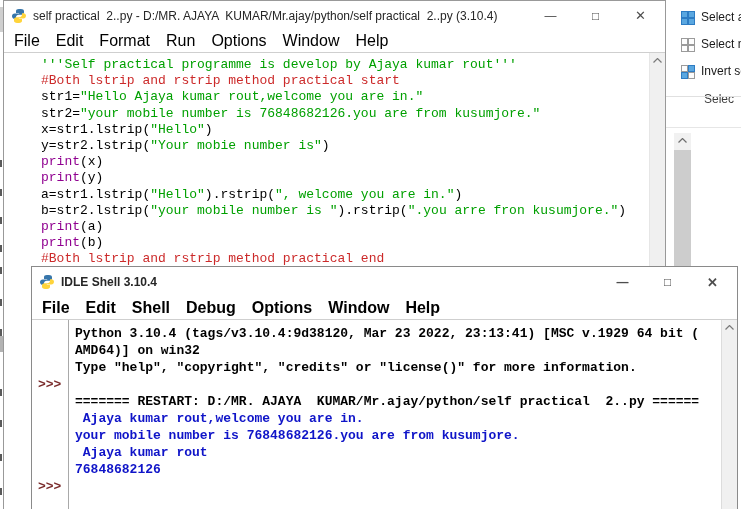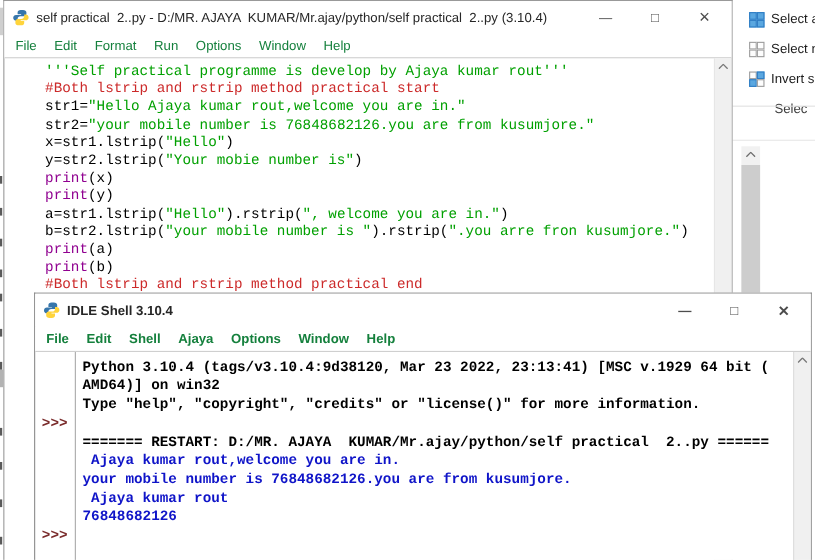--- a/index.html
+++ b/index.html
@@ -9,21 +9,21 @@
   
   .window{position:absolute;background:#fff;border:1px solid #999;border-bottom:none;box-sizing:border-box;}
   .titlebar{position:relative;display:flex;align-items:center;background:#fff;}
   .titlebar .title{font-size:12px;color:#262626;white-space:pre;margin-left:6px;}
   .app-icon{width:16px;height:16px;flex:0 0 16px;margin-left:7px;}
   .controls{position:absolute;right:2px;top:0;height:100%;display:flex;}
   .ctrl{width:45px;display:flex;align-items:center;justify-content:center;
         color:#4d4d4d;font-size:12px;line-height:1;cursor:default;}
   .ctrl.close{font-size:13px;}
   .menubar{display:flex;align-items:center;height:22px;border-bottom:1px solid #cfcfcf;background:#fff;padding-left:2px;}
-  .menu-item{padding:0 8px;font-size:12px;color:#15803d;white-space:pre;}
+  .menu-item{padding:0 8px;font-size:16px;color:#000000;white-space:pre;}
 
   
   #editor-window{left:3px;top:0;width:663px;height:509px;}
   #editor-window .titlebar{height:29px;}
   #editor-content{position:relative;height:457px;}
   .code{padding:4px 0 0 5px;font-family:"Liberation Mono","DejaVu Sans Mono",monospace;
         font-size:13px;line-height:16.2px;white-space:pre;color:#000;margin-left:32px;}
   .tok-str{color:var(--c-string);}
   .tok-com{color:var(--c-comment);}
   .tok-blt{color:var(--c-builtin);}
@@ -169,21 +169,21 @@
       <div class="controls">
         <span class="ctrl">—</span>
         <span class="ctrl">□</span>
         <span class="ctrl close">✕</span>
       </div>
     </div>
     <div class="menubar" id="shell-menu">
         <span class="menu-item">File</span>
         <span class="menu-item">Edit</span>
         <span class="menu-item">Shell</span>
-        <span class="menu-item">Ajaya</span>
+        <span class="menu-item">Debug</span>
         <span class="menu-item">Options</span>
         <span class="menu-item">Window</span>
         <span class="menu-item">Help</span>
       </div>
     <div id="shell-content">
       <div class="prompt-col" id="shell-prompts"><div>&nbsp;</div><div>&nbsp;</div><div>&nbsp;</div><div>&gt;&gt;&gt;</div><div>&nbsp;</div><div>&nbsp;</div><div>&nbsp;</div><div>&nbsp;</div><div>&nbsp;</div><div>&gt;&gt;&gt;</div></div>
       <div class="shell-text" id="shell-lines"><div>Python 3.10.4 (tags/v3.10.4:9d38120, Mar 23 2022, 23:13:41) [MSC v.1929 64 bit (</div><div>AMD64)] on win32</div><div>Type "help", "copyright", "credits" or "license()" for more information.</div><div>&nbsp;</div><div>======= RESTART: D:/MR. AJAYA  KUMAR/Mr.ajay/python/self practical  2..py ======</div><div class="out-blue"> Ajaya kumar rout,welcome you are in.</div><div class="out-blue">your mobile number is 76848682126.you are from kusumjore.</div><div class="out-blue"> Ajaya kumar rout</div><div class="out-blue">76848682126</div><div>&nbsp;</div></div>
       <div class="vscroll" style="border-left:1px solid #dcdcdc;">
         <div class="scroll-btn">
           <svg class="chev" width="9" height="5" viewBox="0 0 9 5">

